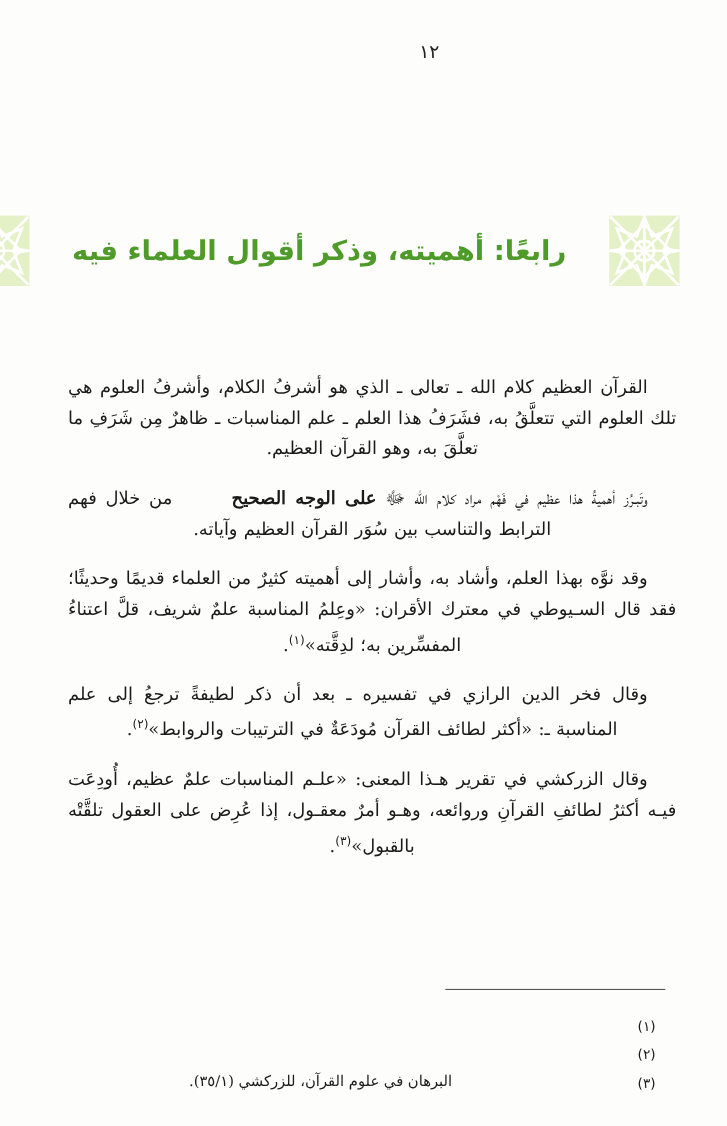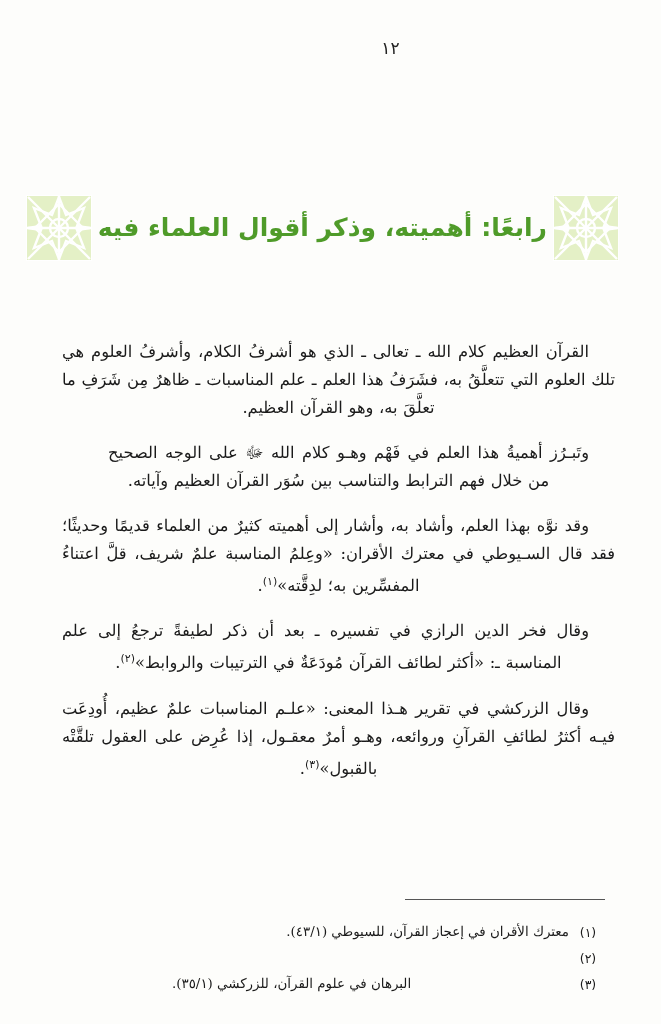--- a/index.html
+++ b/index.html
@@ -39,20 +39,21 @@
   .heading-block {
     position: absolute;
     top: 190px;
     right: 42px;
     left: 42px;
     height: 76px;
     display: flex;
     flex-direction: row;
     align-items: center;
     justify-content: space-between;
+    gap: 32px;
   }
   .ornament {
     width: 66px;
     height: 66px;
     flex: 0 0 auto;
     position: relative;
   }
   .ornament svg { display: block; width: 66px; height: 66px; }
 
   .heading-text {
@@ -79,21 +80,21 @@
   p.para {
     margin: 0 0 17px 0;
     font-size: 16.3px;
     line-height: 28px;
     text-align: justify;
     text-align-last: center;
     text-indent: 26px;
     font-family: "DejaVu Serif", "Liberation Serif", serif;
     word-spacing: 0.5px;
   }
-  .bold { font-weight: normal; margin-left: 46px; }
+  .bold { font-weight: bold; margin-left: 46px; }
   .fn-ref {
     font-size: 11px;
     vertical-align: super;
     font-family: "DejaVu Sans", sans-serif;
   }
 
   
   .footnote-rule {
     position: absolute;
     bottom: 124px;
@@ -179,37 +180,36 @@
         </g>
       </svg>
     </span>
 
   </div>
 
   <div class="body-area">
 
     <p class="para">القرآن العظيم كلام الله ـ تعالى ـ الذي هو أشرفُ الكلام، وأشرفُ العلوم هي تلك العلوم التي تتعلَّقُ به، فشَرَفُ هذا العلم ـ علم المناسبات ـ ظاهرٌ مِن شَرَفِ ما تعلَّقَ به، وهو القرآن العظيم.</p>
 
-    <p class="para"><span>وتَبـرُز أهميةُ هذا العلم في فَهْم وهـو كلام الله ﷻ </span><span class="bold">على الوجه الصحيح</span><span> من خلال فهم الترابط والتناسب بين سُوَر القرآن العظيم وآياته.</span></p>
+    <p class="para"><span>وتَبـرُز أهميةُ هذا عظيم في فَهْم مراد كلام الله ﷻ </span><span class="bold">على الوجه الصحيح</span><span> من خلال فهم الترابط والتناسب بين سُوَر القرآن العظيم وآياته.</span></p>
 
     <p class="para"><span>وقد نوَّه بهذا العلم، وأشاد به، وأشار إلى أهميته كثيرٌ من العلماء قديمًا وحديثًا؛ فقد قال السـيوطي في معترك الأقران: «وعِلمُ المناسبة علمٌ شريف، قلَّ اعتناءُ المفسِّرين به؛ لدِقَّته»</span><span class="fn-ref">(١)</span><span>.</span></p>
 
     <p class="para"><span>وقال فخر الدين الرازي في تفسيره ـ بعد أن ذكر لطيفةً ترجعُ إلى علم المناسبة ـ: «أكثر لطائف القرآن مُودَعَةٌ في الترتيبات والروابط»</span><span class="fn-ref">(٢)</span><span>.</span></p>
 
     <p class="para"><span>وقال الزركشي في تقرير هـذا المعنى: «علـم المناسبات علمٌ عظيم، أُودِعَت فيـه أكثرُ لطائفِ القرآنِ وروائعه، وهـو أمرٌ معقـول، إذا عُرِض على العقول تلقَّتْه بالقبول»</span><span class="fn-ref">(٣)</span><span>.</span></p>
 
   </div>
 
   <div class="footnote-rule"></div>
 
   <div class="footnotes">
 
     <div class="footnote">
       <span class="fn-num">(١)</span>
-      <span class="fn-text">معترك الأقران في إعجاز القرآن، للسيوطي (٤٣/١).</span>
     </div>
 
     <div class="footnote">
       <span class="fn-num">(٢)</span>
     </div>
 
     <div class="footnote">
       <span class="fn-num">(٣)</span>
       <span class="fn-text centered">البرهان في علوم القرآن، للزركشي (٣٥/١).</span>
     </div>

